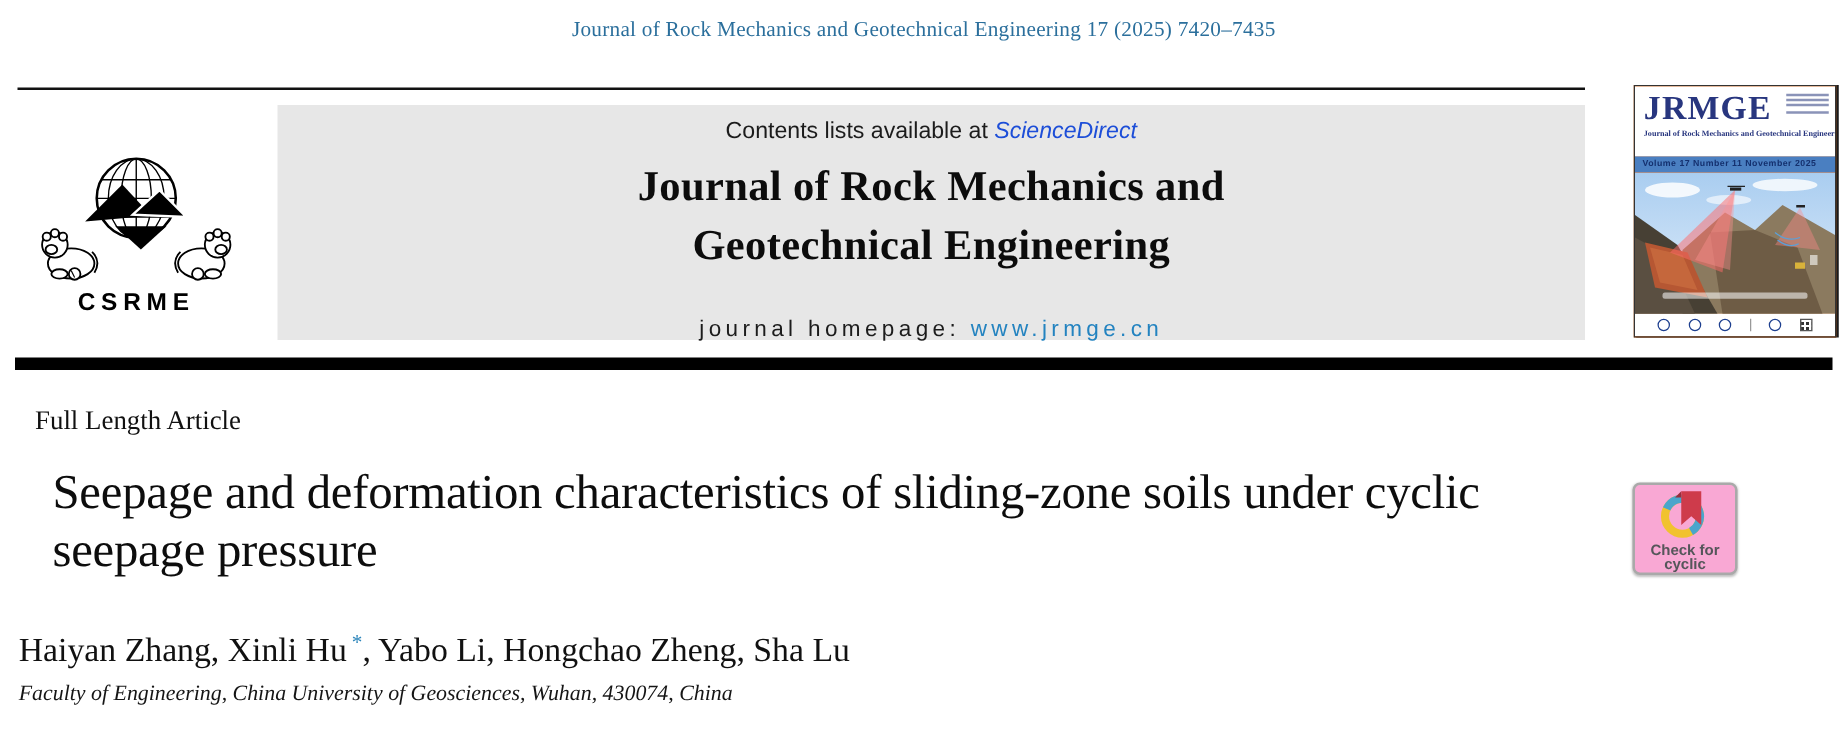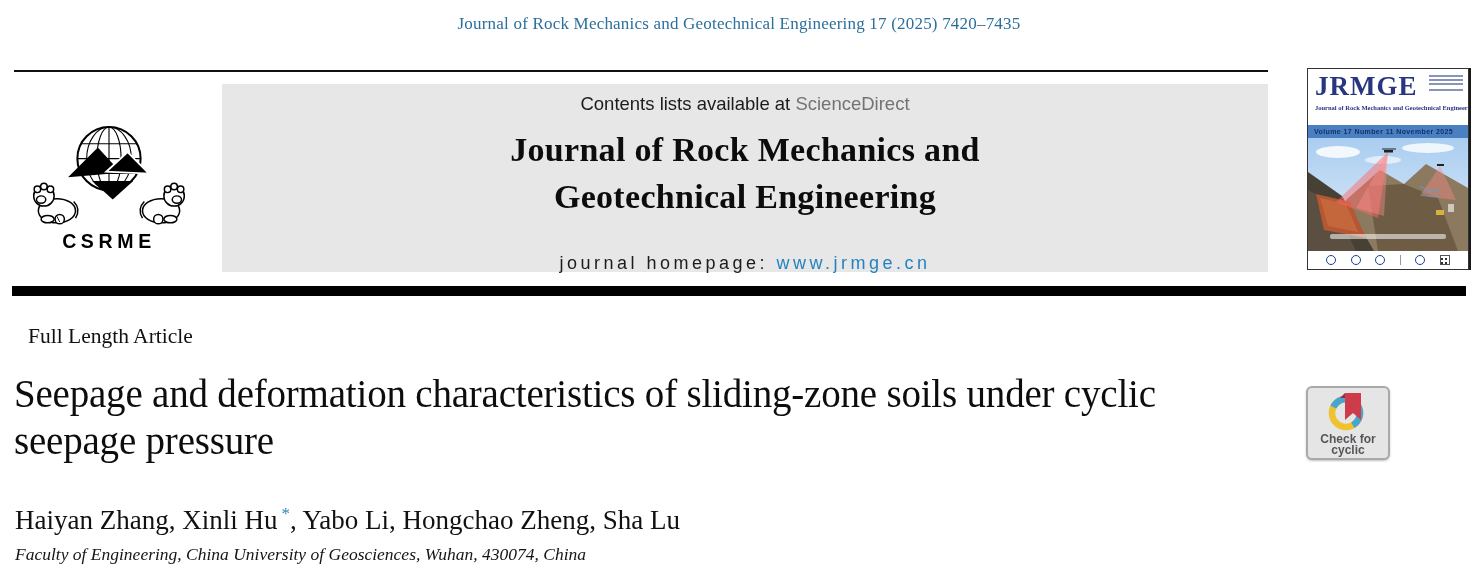--- a/index.html
+++ b/index.html
@@ -13,21 +13,21 @@
   .citation a { color:#2b6f9c; text-decoration:none; }
 
   .thin-rule  { position:absolute; top:70px; left:14px; width:1254px; height:2px; background:#111; }
   .thick-rule { position:absolute; top:286px; left:12px; width:1454px; height:10px; background:#000; }
 
   
   .banner { position:absolute; left:222px; top:84px; width:1046px; height:188px;
             background:#e7e7e7; text-align:center; }
   .contents-line { margin-top:9px; font-family:"Liberation Sans", sans-serif;
                    font-size:18.5px; color:#1c1c1c; }
-  .contents-line a { color:#737373; text-decoration:none; }
+  .contents-line a { color:#1d4ed8; text-decoration:none;font-style:italic; }
   .journal-title { margin-top:12px; font-size:34px; line-height:1.38; color:#0c0c0c;
                    font-weight:600; letter-spacing:.3px; }
   .homepage-line { margin-top:32px; font-family:"Liberation Sans", sans-serif;
                    font-size:18px; letter-spacing:3.5px; color:#1c1c1c; }
   .homepage-line a { color:#2383c0; text-decoration:none; }
 
   
   .csrme { position:absolute; left:16px; top:110px; }
 
   
@@ -55,21 +55,21 @@
   
   .article-type { position:absolute; left:28px; top:324px; font-size:21.5px; color:#111; }
   .article-title { position:absolute; left:14px; top:371px; width:1272px;
                    font-size:39px; line-height:1.2; color:#0d0d0d; letter-spacing:-.2px; }
   .authors { position:absolute; left:15px; top:472px; font-size:27px; color:#111;margin-top:32px; }
   .authors sup { color:#2e86bb; font-size:17px; margin-left:4px; cursor:pointer; }
   .affiliation { position:absolute; left:15px; top:544px; font-size:17.5px; font-style:italic; color:#151515; }
 
   
   .updates-badge { position:absolute; left:1306px; top:386px; width:84px; height:74px;
-                   background:#e5e5e5; border:2px solid #a9a9a9; border-radius:6px;
+                   background:#f9a8d4; border:2px solid #a9a9a9; border-radius:6px;
                    box-shadow:0 1px 2px rgba(0,0,0,.25); text-align:center; cursor:pointer;
                    padding-top:3px; }
   .updates-badge .badge-text { font-family:"Liberation Sans",sans-serif; font-size:12px;
                    font-weight:700; color:#55565a; line-height:1.1; margin-top:-2px; }
 </style>
 </head>
 <body>
 
 <div class="page">
 
@@ -194,21 +194,21 @@
       <div class="csep"></div>
       <div class="clogo"></div>
       <div class="qr"></div>
     </div>
   </div>
 
   <div class="thick-rule"></div>
 
   <div class="article-type">Full Length Article</div>
 
-  <h1 class="article-title" style="font-weight:normal;">Seepage and deformation characteristics of sliding-zone soils under cyclic seepage pressure</h1>
+  <h1 class="article-title" style="font-weight:normal;margin-left:28px;">Seepage and deformation characteristics of sliding-zone soils under cyclic seepage pressure</h1>
 
   <div class="updates-badge">
     <svg width="46" height="40" viewBox="0 0 46 40">
       <circle cx="21" cy="22" r="14" fill="none" stroke="#f1c22f" stroke-width="6.5"></circle>
       <circle cx="21" cy="22" r="14" fill="none" stroke="#4aa5cc" stroke-width="6.5" pathLength="100" stroke-dasharray="60 40" stroke-dashoffset="0" transform="rotate(-155 21 22)"></circle>
       <polygon points="20,2 15,7 20,7" fill="#992d3c"></polygon>
       <polygon points="20,2 36,2 36,29 28,22 20,29" fill="#ce3b4b"></polygon>
     </svg>
     <div class="badge-text">Check for</div>
     <div class="badge-text">cyclic</div>

